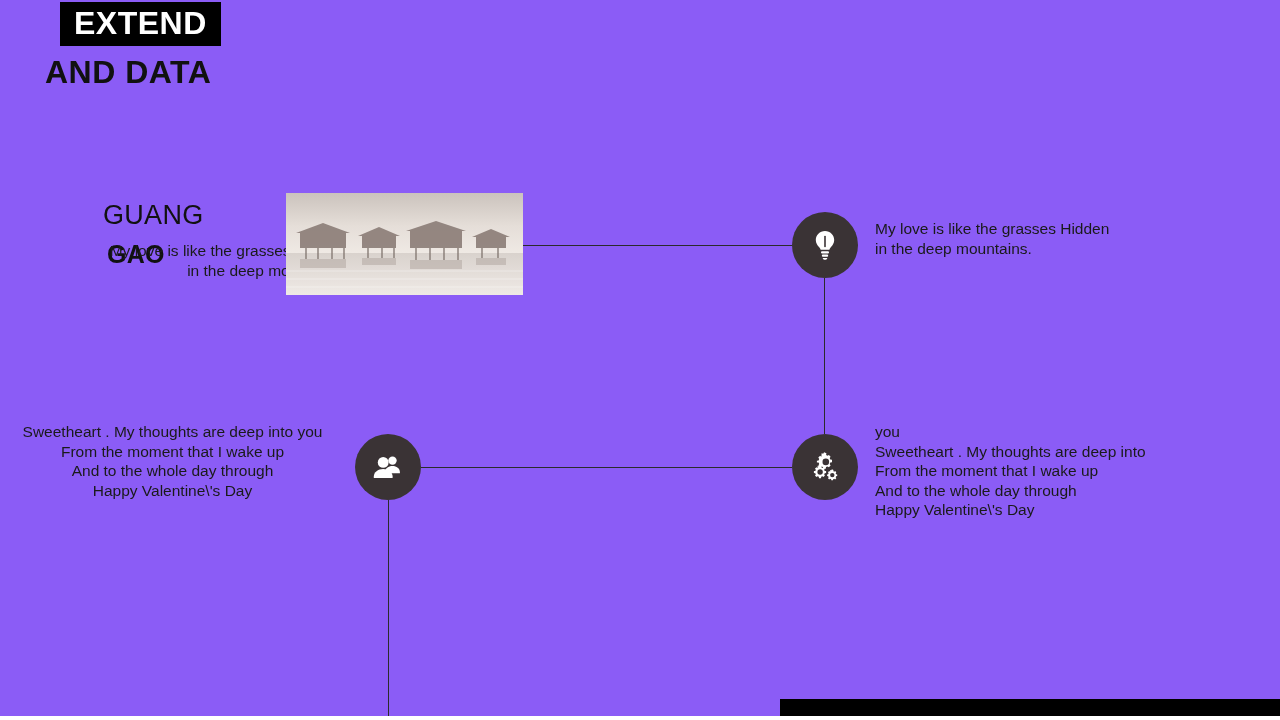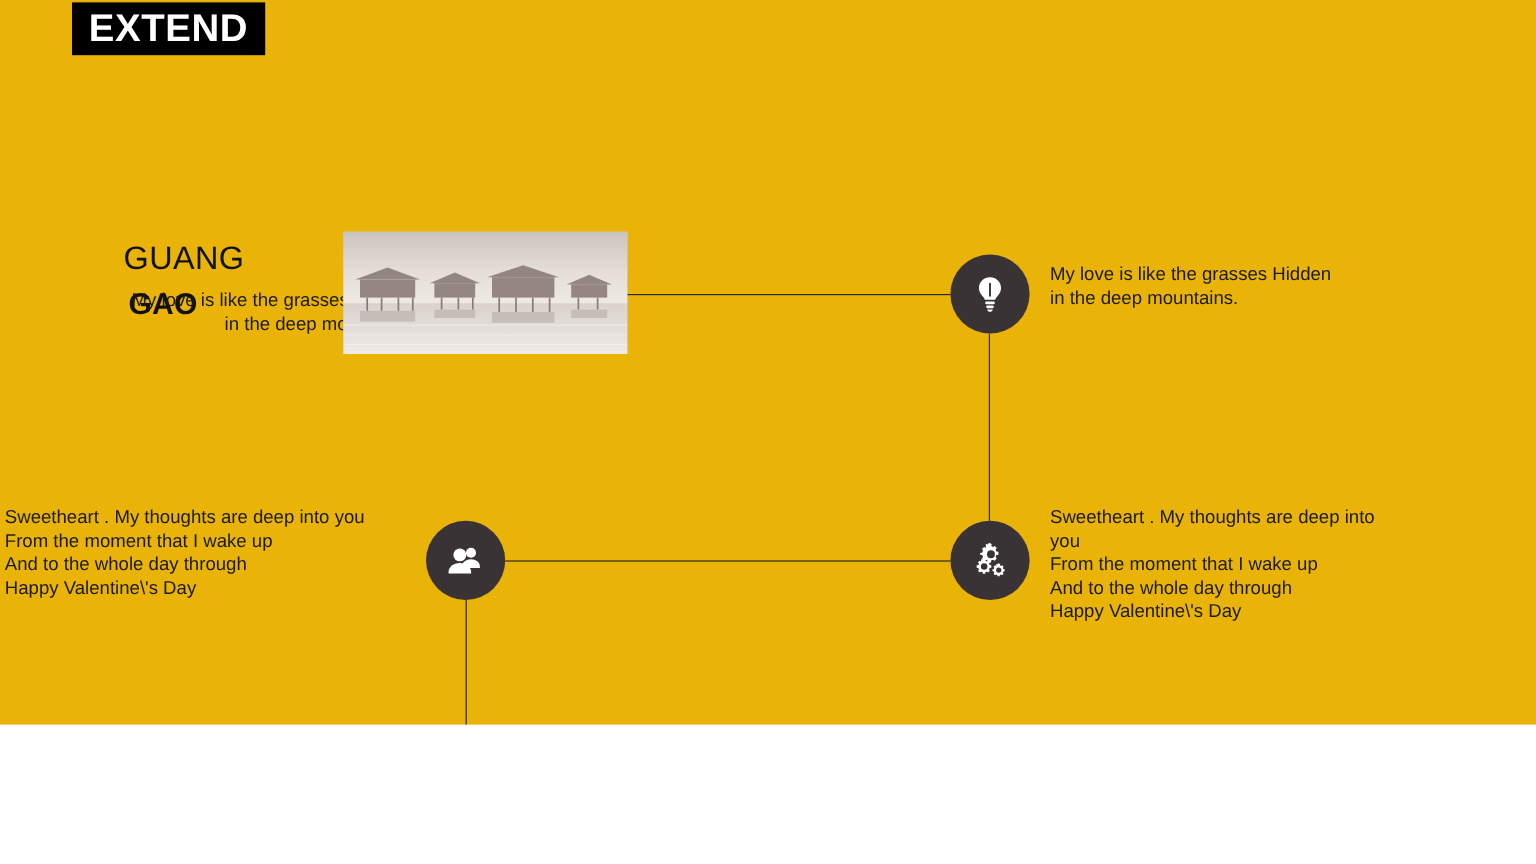--- a/index.html
+++ b/index.html
@@ -7,23 +7,23 @@
     padding: 0;
     background: #ffffff;
   }
   body {
     font-family: "Liberation Sans", sans-serif;
     color: #1a1a1a;
   }
   #slide {
     position: relative;
     width: 1280px;
-    height: 604px;
+    height: 716px;
     overflow: hidden;
-    background: #eab308;
+    background: #8b5cf6;
   }
 
   
   .title-hl {
     position: absolute;
     left: 60px;
     top: 2px;
     background: #000000;
     color: #ffffff;
     font-weight: bold;
@@ -115,21 +115,21 @@
     line-height: 19.5px;
     color: #1a1a1a;
   }
 
   
   .left-block {
     position: absolute;
     left: 4px;
     top: 422px;
     width: 337px;
-    text-align: left;
+    text-align: center;
     font-size: 15.5px;
     line-height: 19.5px;
     color: #1a1a1a;
   }
 
   
   .bottom-bar {
     position: absolute;
     left: 780px;
     top: 699px;
@@ -137,20 +137,21 @@
     height: 21px;
     background: #000000;
   }
 </style>
 </head>
 <body>
 
 <div id="slide">
 
   <div class="title-hl">EXTEND</div>
+  <div class="title-sub">AND DATA</div>
 
   <div class="brand-a">GUANG</div>
   <div class="brand-b">GAO</div>
 
   <div class="left-caption-top">
     <div>My love is like the grasses Hidden</div>
     <div>in the deep mountains.</div>
   </div>
 
   <div class="photo">
@@ -257,22 +258,22 @@
       </svg>
     </span>
   </div>
 
   <div class="right-text" style="left:875px; top:219px; width:300px;">
     <div>My love is like the grasses Hidden</div>
     <div>in the deep mountains.</div>
   </div>
 
   <div class="right-text" style="left:875px; top:422px; width:310px;">
+    <div>you</div>
     <div>Sweetheart . My thoughts are deep into</div>
-    <div>you</div>
     <div>From the moment that I wake up</div>
     <div>And to the whole day through</div>
     <div>Happy Valentine\'s Day</div>
   </div>
 
   <div class="left-block">
     <div>Sweetheart . My thoughts are deep into you</div>
     <div>From the moment that I wake up</div>
     <div>And to the whole day through</div>
     <div>Happy Valentine\'s Day</div>

